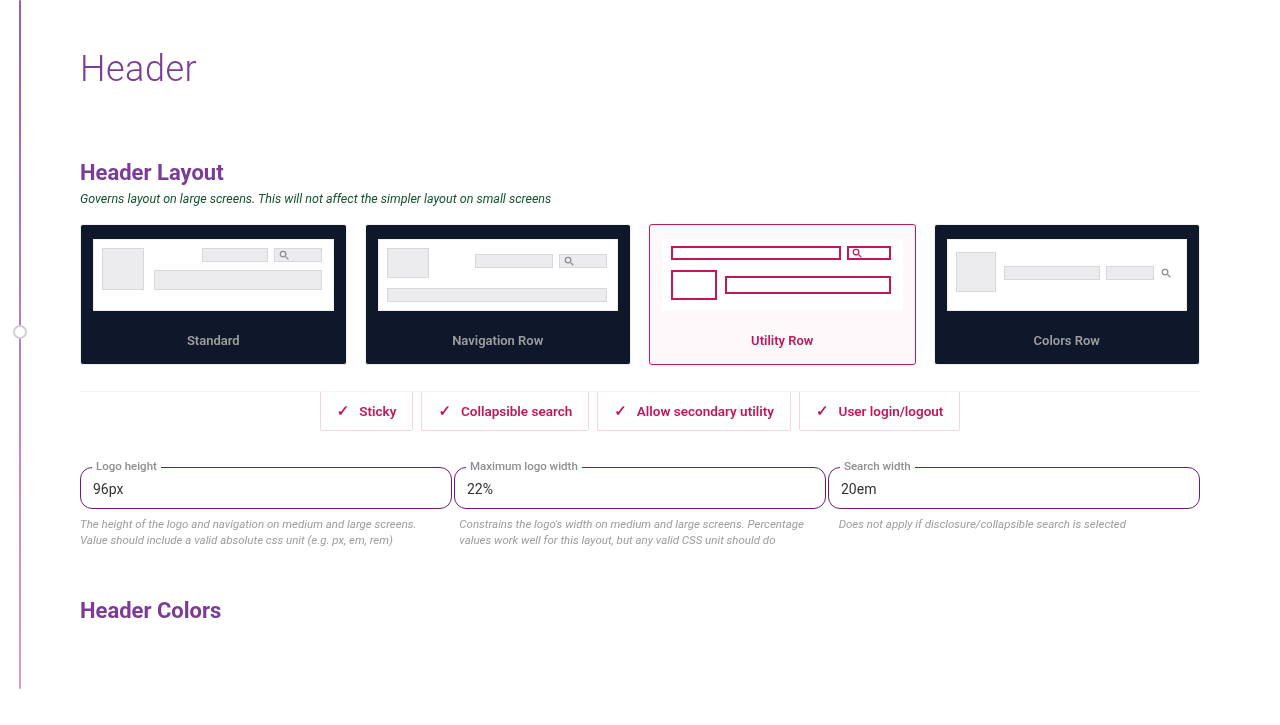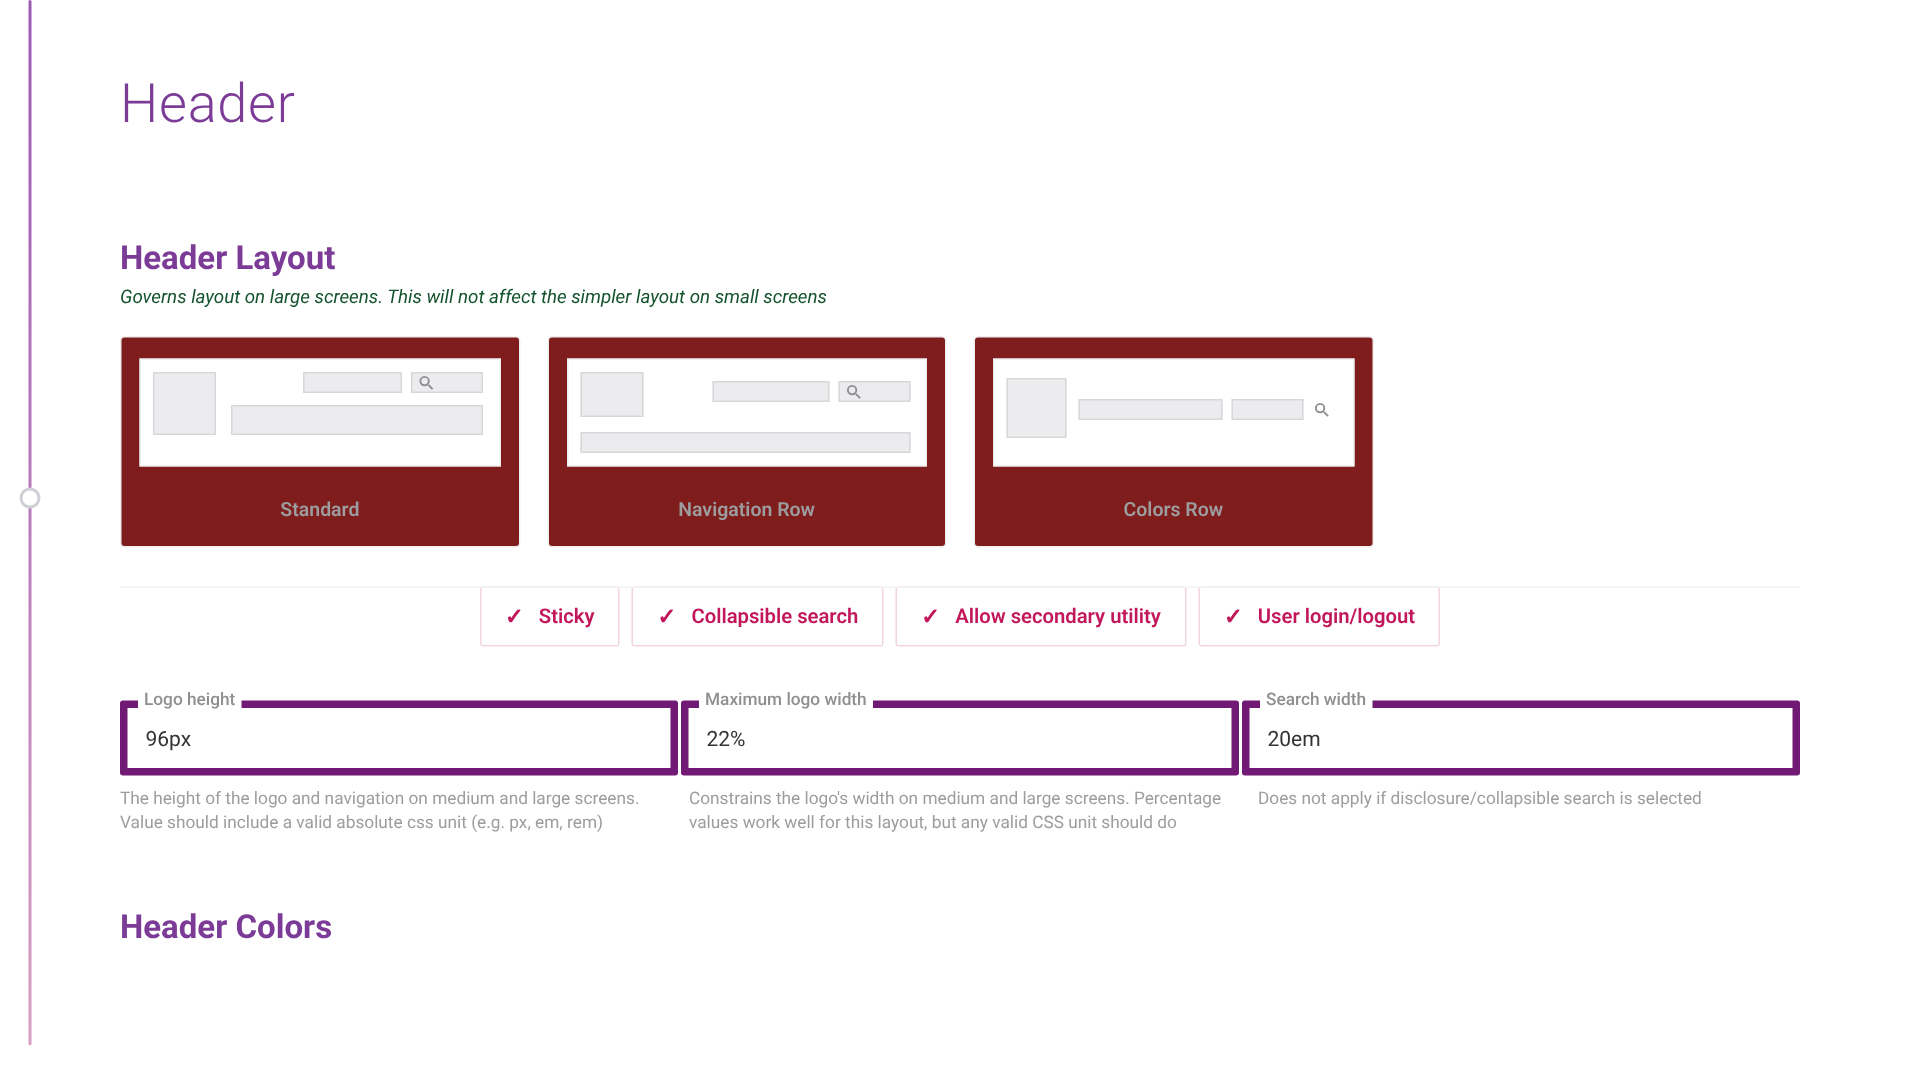--- a/index.html
+++ b/index.html
@@ -56,21 +56,21 @@
   .cards {
     display:grid;
     grid-template-columns: repeat(4, 1fr);
     gap:18px;
     margin-bottom:26px;
   }
   .card {
     border:1px solid #efeff0;
     border-radius:3px;
     padding:0;
-    background:#7f1d1d;
+    background:#0f172a;
     cursor:pointer;
     display:flex;
     flex-direction:column;
   }
   .card.selected {
     border:1px solid #c2185b;
     background:#fdf8fa;
   }
   .card .preview-wrap {
     padding:14px 12px 10px 12px;
@@ -145,38 +145,39 @@
     top:-8px;
     left:12px;
     background:#fff;
     padding:0 4px;
     font-size:11.5px;
     color:#8f8f92;
     font-weight:500;
   }
   .field input {
     width:100%;
-    border:5px solid #701a75;
-    border-radius:2px;
+    border:1px solid #701a75;
+    border-radius:12px;
     padding:13px 12px 11px 12px;
     font-size:14px;
     color:#333;
     outline:none;
     font-family:inherit;
   }
   .helpers {
     display:grid;
     grid-template-columns: repeat(3, 1fr);
     gap:18px;
     margin-top:8px;
     margin-bottom:50px;
   }
   .helper {
     font-size:11.5px;
     color:#9d9d9f;
+    font-style:italic;
     line-height:1.35;
   }
 </style>
 </head>
 <body>
 
 <div class="page">
   <div class="rail"></div>
   <div class="rail-dot"></div>
 
@@ -218,20 +219,37 @@
                   <circle cx="6.5" cy="6.5" r="4.5" fill="none" stroke="currentColor" stroke-width="2"></circle>
                   <line x1="10.5" y1="10.5" x2="15" y2="15" stroke="currentColor" stroke-width="2"></line>
                 </svg>
             </span>
             <div class="blk" style="left:8px; top:48px; width:220px; height:14px;"></div>
           </div>
         </div>
         <div class="caption">Navigation Row</div>
       </div>
 
+      <div class="card selected">
+        <div class="preview-wrap">
+          <div class="preview" style="border-color:transparent;">
+            <div class="blk" style="left:8px; top:6px; width:170px; height:14px;"></div>
+            <div class="blk" style="left:184px; top:6px; width:44px; height:14px;"></div>
+            <span class="search-icon" style="left:189px; top:8px;">
+              <svg width="10" height="10" viewBox="0 0 16 16">
+                  <circle cx="6.5" cy="6.5" r="4.5" fill="none" stroke="currentColor" stroke-width="2"></circle>
+                  <line x1="10.5" y1="10.5" x2="15" y2="15" stroke="currentColor" stroke-width="2"></line>
+                </svg>
+            </span>
+            <div class="blk" style="left:8px; top:30px; width:46px; height:30px;"></div>
+            <div class="blk" style="left:62px; top:36px; width:166px; height:18px;"></div>
+          </div>
+        </div>
+        <div class="caption">Utility Row</div>
+      </div>
 
       <div class="card">
         <div class="preview-wrap">
           <div class="preview">
             <div class="blk" style="left:8px; top:12px; width:40px; height:40px;"></div>
             <div class="blk" style="left:56px; top:26px; width:96px; height:14px;"></div>
             <div class="blk" style="left:158px; top:26px; width:48px; height:14px;"></div>
             <span class="search-icon" style="left:213px; top:28px;">
               <svg width="10" height="10" viewBox="0 0 16 16">
                   <circle cx="6.5" cy="6.5" r="4.5" fill="none" stroke="currentColor" stroke-width="2"></circle>

